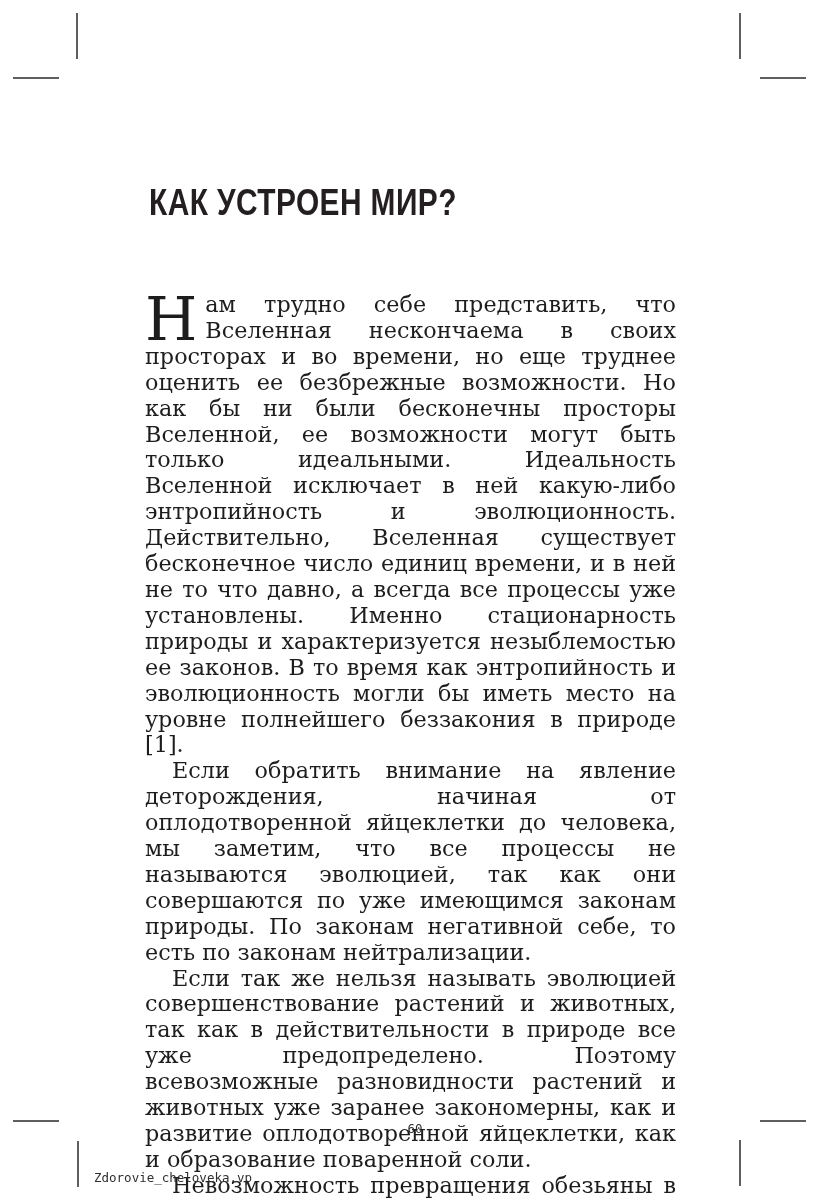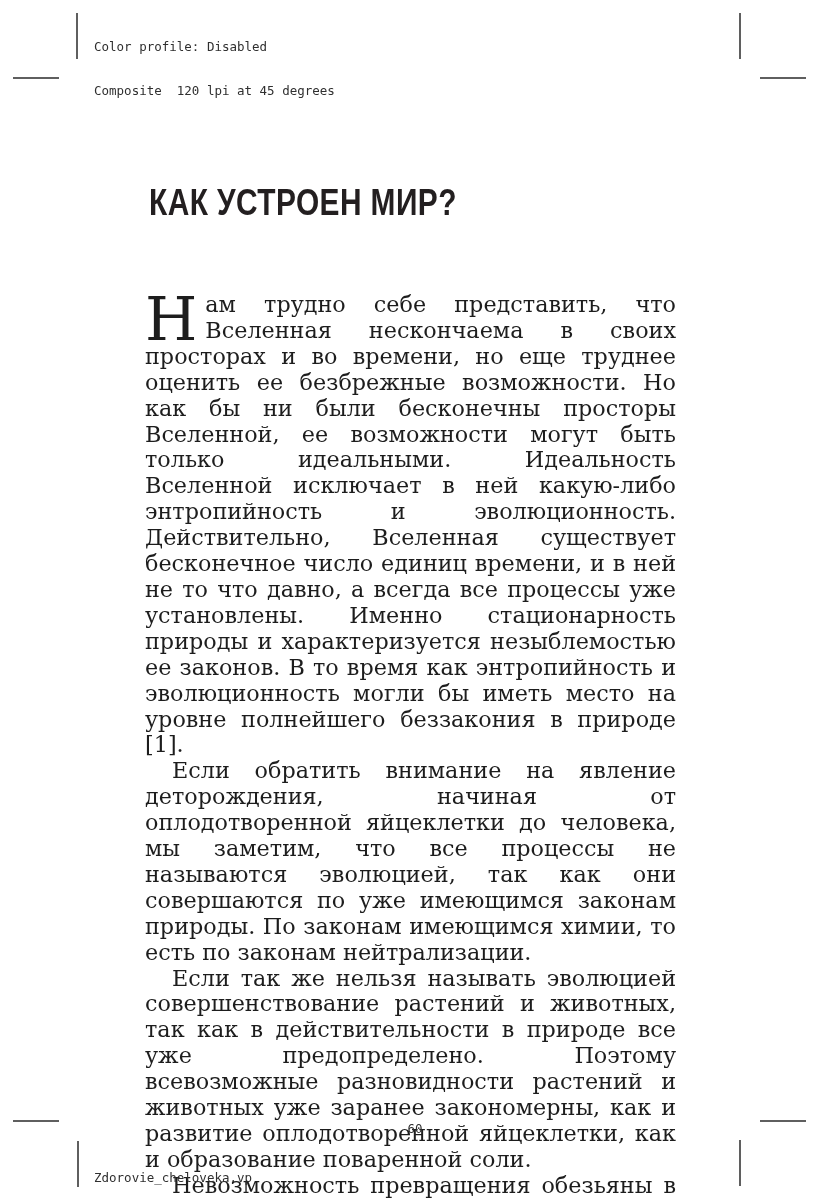--- a/index.html
+++ b/index.html
@@ -85,39 +85,35 @@
     font-family: "DejaVu Sans Mono", "Liberation Mono", monospace;
     font-size: 12.5px;
     color: #2f2f2f;
   }
 </style>
 </head>
 <body>
 
 <div class="canvas">
 
-  <div class="print-header mono">
-    <div>Color profile: Disabled</div>
-    <div>Composite  120 lpi at 45 degrees</div>
-  </div>
 
   <div class="crop v tl-v"></div>
   <div class="crop v tr-v"></div>
   <div class="crop h tl-h"></div>
   <div class="crop h tr-h"></div>
   <div class="crop h bl-h"></div>
   <div class="crop h br-h"></div>
   <div class="crop v bl-v"></div>
   <div class="crop v br-v"></div>
 
   <h1 class="chapter-title">КАК УСТРОЕН МИР?</h1>
 
   <div class="body-text">
     <p class="first"><span class="dropcap">Н</span><span>ам трудно себе представить, что Вселенная нескончаема в своих просторах и во времени, но еще труднее оценить ее безбрежные возможности. Но как бы ни были бесконечны просторы Вселенной, ее возможности могут быть только идеальными. Идеальность Вселенной исключает в ней какую-либо энтропийность и эволюционность. Действительно, Вселенная существует бесконечное число единиц времени, и в ней не то что давно, а всегда все процессы уже установлены. Именно стационарность природы и характеризуется незыблемостью ее законов. В то время как энтропийность и эволюционность могли бы иметь место на уровне полнейшего беззакония в природе [1].</span></p>
-    <p>Если обратить внимание на явление деторождения, начиная от оплодотворенной яйцеклетки до человека, мы заметим, что все процессы не называются эволюцией, так как они совершаются по уже имеющимся законам природы. По законам имеющимся химии, то есть по законам нейтрализации.</p>
+    <p>Если обратить внимание на явление деторождения, начиная от оплодотворенной яйцеклетки до человека, мы заметим, что все процессы не называются эволюцией, так как они совершаются по уже имеющимся законам природы. По законам негативной себе, то есть по законам нейтрализации.</p>
     <p>Если так же нельзя называть эволюцией совершенствование растений и животных, так как в действительности в природе все уже предопределено. Поэтому всевозможные разновидности растений и животных уже заранее закономерны, как и развитие оплодотворенной яйцеклетки, как и образование поваренной соли.</p>
     <p>Невозможность превращения обезьяны в человека также определена, как безусловная невозмож-</p>
   </div>
 
   <div class="page-number">60</div>
 
   <div class="print-footer mono">
     <div>Zdorovie_cheloveka.vp</div>
     
   </div>

